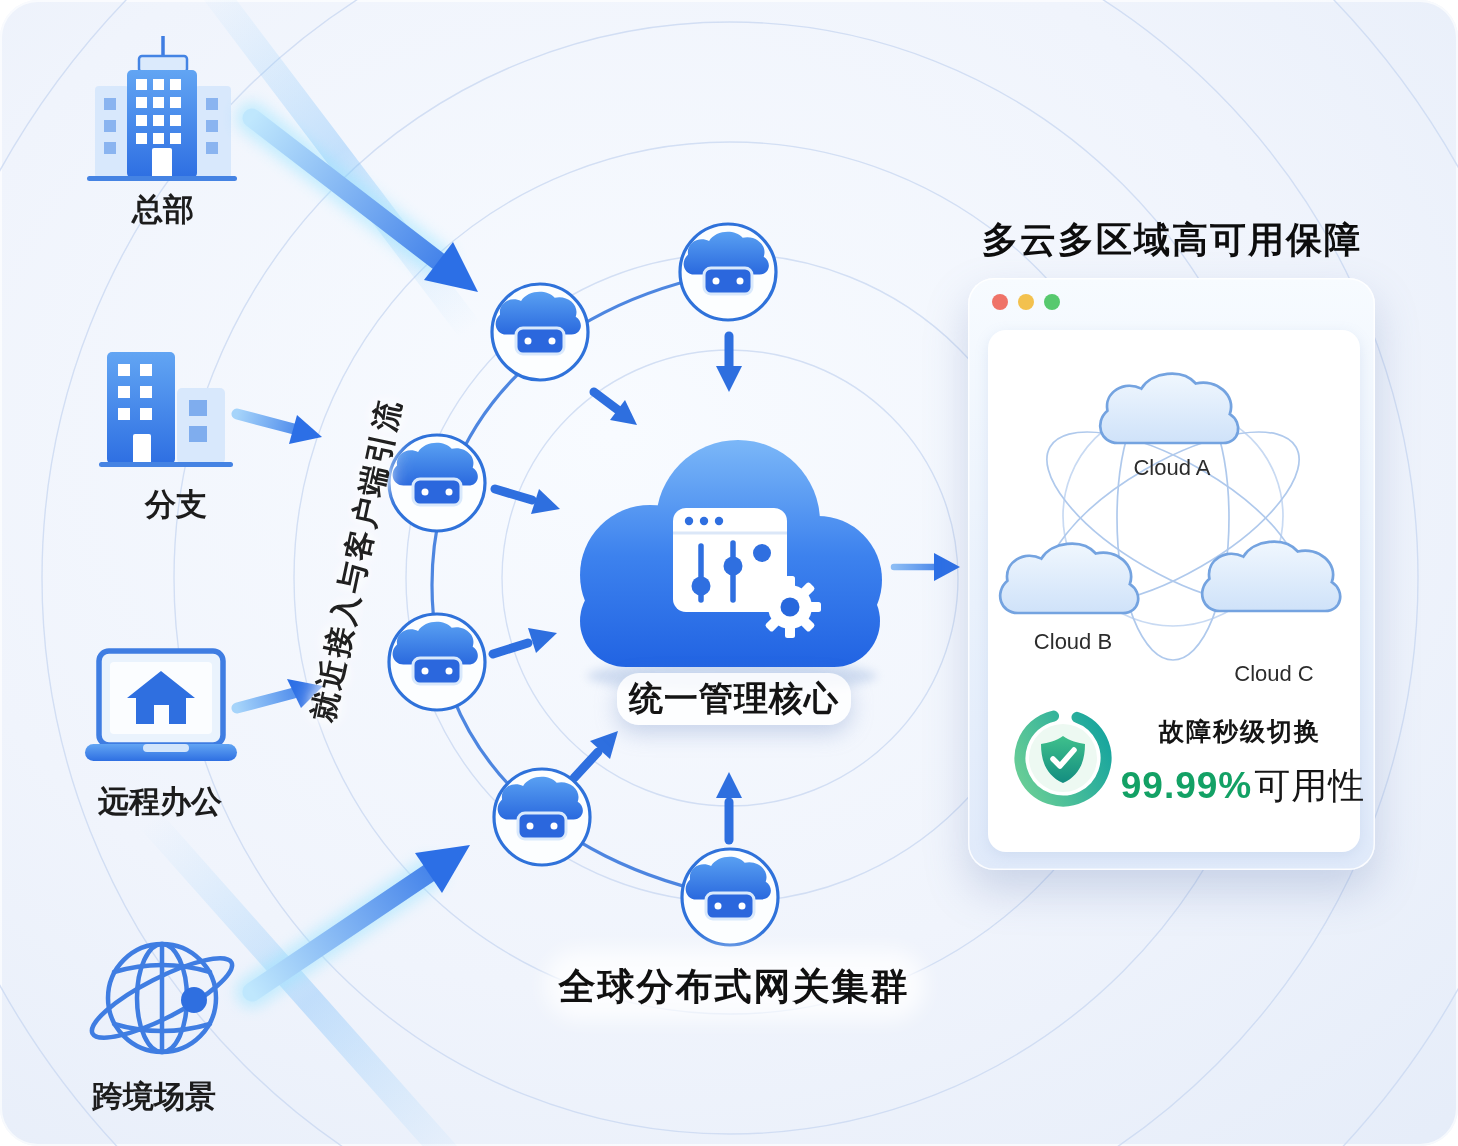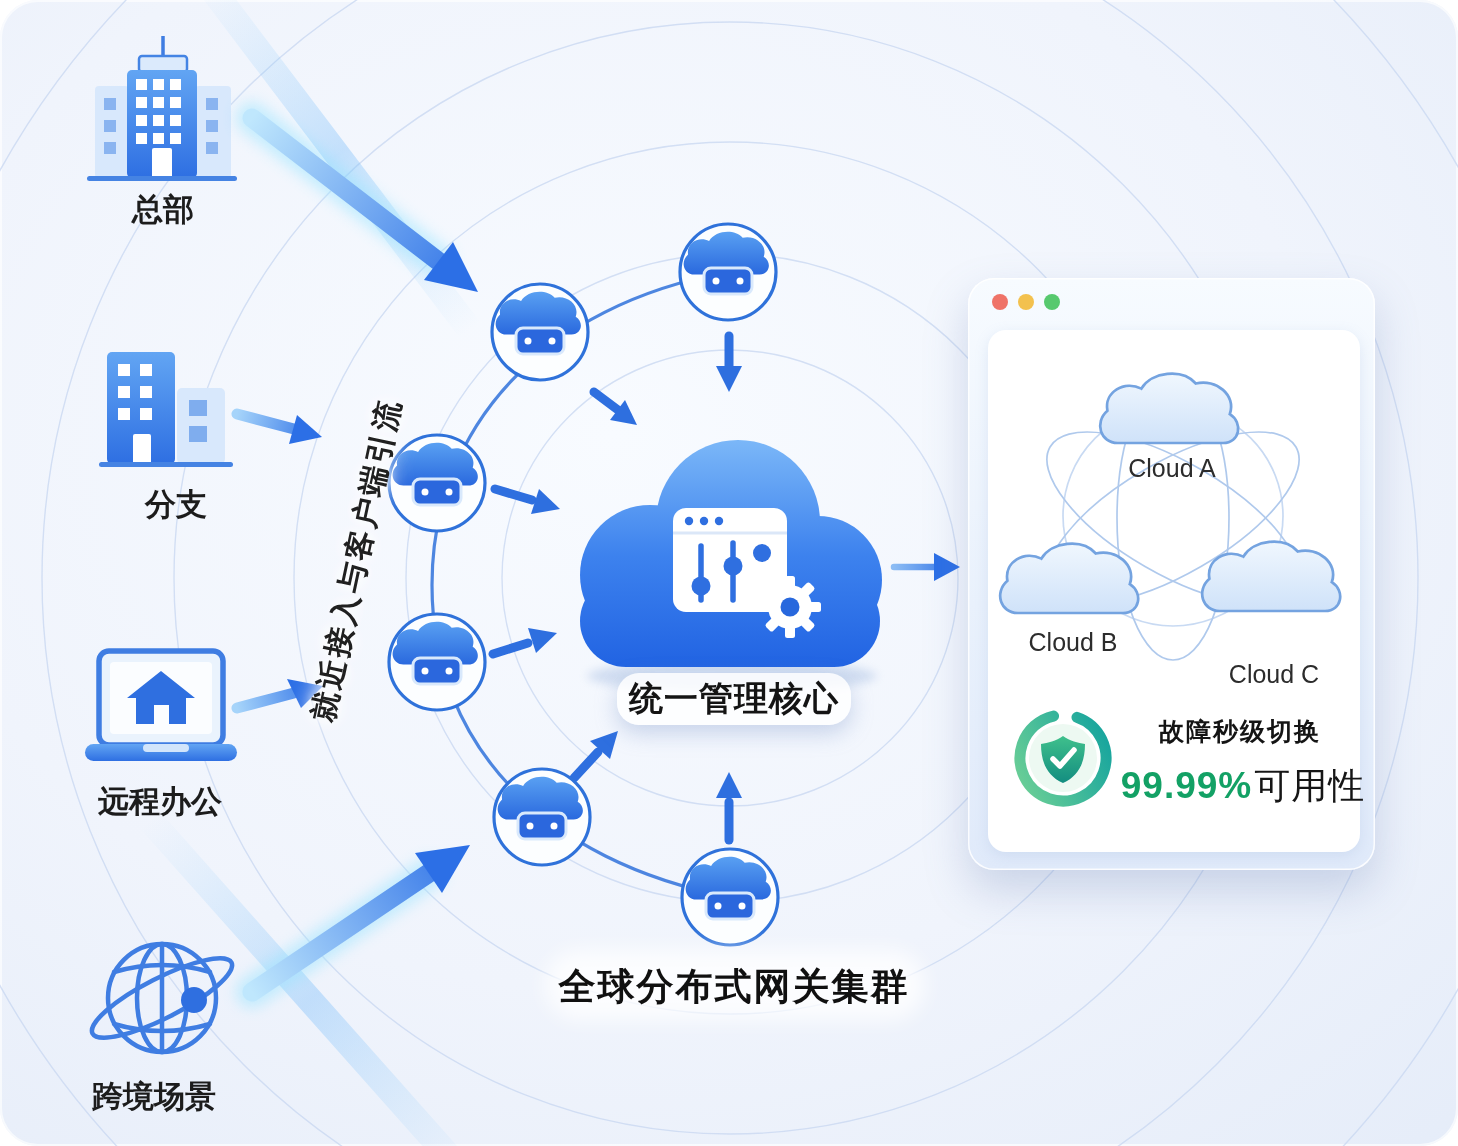--- a/index.html
+++ b/index.html
@@ -38,21 +38,21 @@
     border-radius:26px;
     background:linear-gradient(180deg,#f7fbff 0%, #e9f1fc 55%, #e0eafa 100%);
     box-shadow:0 20px 44px rgba(100,125,180,.28), inset 0 0 0 1.5px rgba(255,255,255,.85);
   }
   .dot{position:absolute;top:16px;width:16px;height:16px;border-radius:50%;}
   .panel{
     position:absolute;left:20px;top:52px;width:372px;height:522px;
     background:#ffffff;border-radius:18px;
     box-shadow:0 4px 14px rgba(130,155,205,.18);
   }
-  .cloud-label{font-size:25px;font-weight:500;color:#2c2c2c;}
+  .cloud-label{font-size:22px;font-weight:500;color:#2c2c2c;}
   .failover-label{font-size:25px;font-weight:700;color:#141414;letter-spacing:2px;}
   .avail-row{display:flex;align-items:baseline;gap:2px;transform:translate(-50%,-50%);white-space:nowrap;}
   .avail-value{font-size:37px;font-weight:800;color:#13a165;letter-spacing:1px;}
   .avail-suffix{font-size:36px;font-weight:400;color:#161616;letter-spacing:1px;}
 </style>
 </head>
 <body>
 
 <div class="canvas">
 
@@ -357,20 +357,21 @@
 
   <div class="abs flow-label" style="left:357px;top:560px;">就近接入与客户端引流</div>
 
   <div class="abs core-pill" style="left:617px;top:673px;width:234px;height:52px;">
     <span class="core-label">统一管理核心</span>
   </div>
 
   <div class="abs cluster-glow" style="left:545px;top:950px;width:380px;height:70px;"></div>
   <div class="abs label cluster-label" style="left:734px;top:987px;">全球分布式网关集群</div>
 
+  <div class="abs card-title" style="left:970px;top:216px;width:404px;">多云多区域高可用保障</div>
 
   <div class="ha-card">
     <span class="dot" style="left:24px;background:#ef7368;"></span>
     <span class="dot" style="left:50px;background:#f3c14e;"></span>
     <span class="dot" style="left:76px;background:#57c96e;"></span>
 
     <div class="panel">
 
       <svg class="abs" style="left:0;top:10px;" width="372" height="340" viewBox="0 0 372 340">
         <defs>

